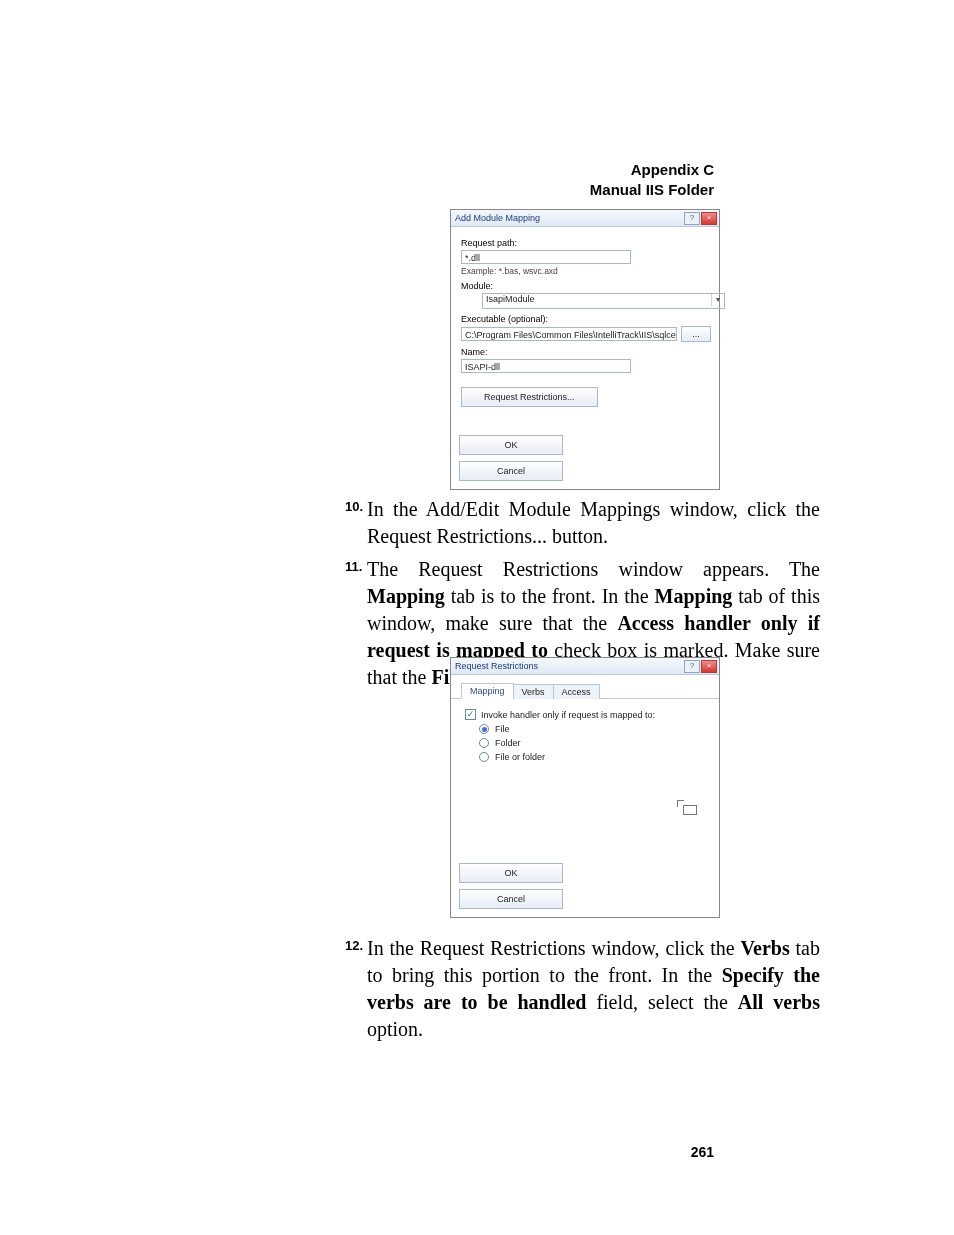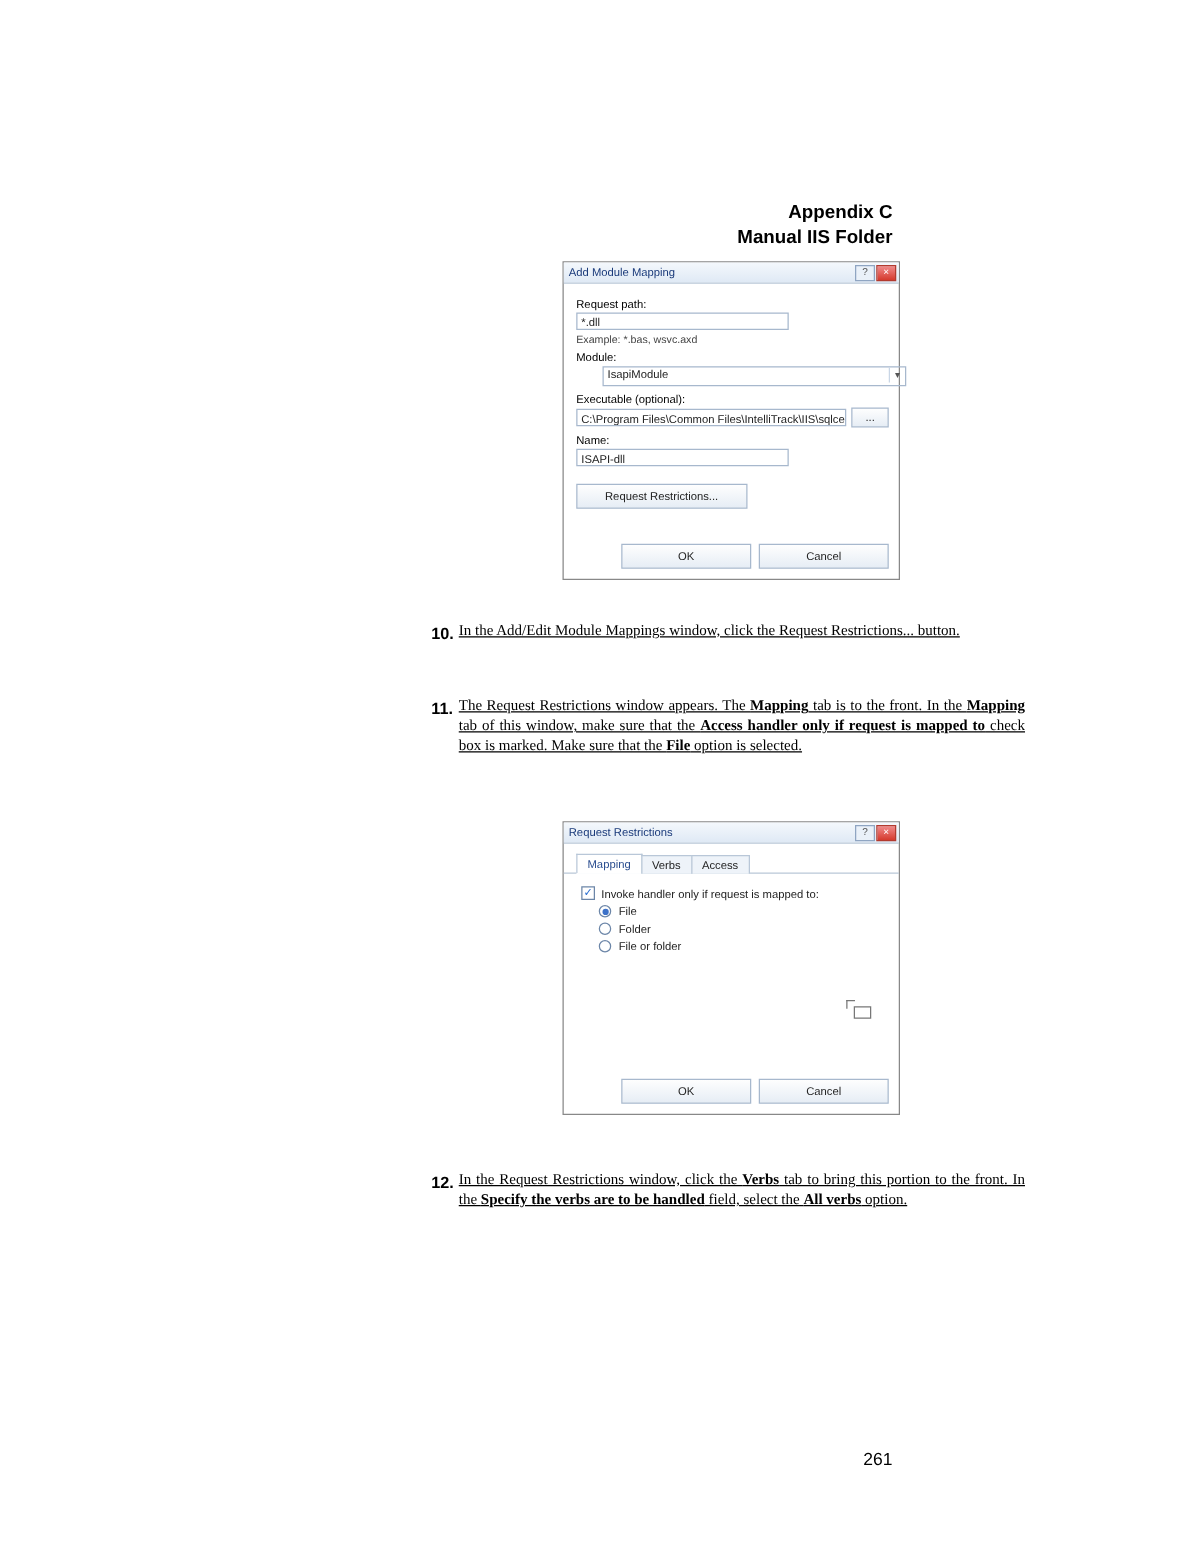--- a/index.html
+++ b/index.html
@@ -1,50 +1,50 @@
 <!DOCTYPE html>
 <html><head>
 <meta charset="utf-8">
 <style>
   html,body{margin:0;padding:0;background:#fff;color:#000;font-family:"Times New Roman",Times,serif;}
   .page{width:834px;height:1235px;position:relative;box-sizing:border-box;}
   .header{position:absolute;top:160px;right:120px;text-align:right;font-family:Arial,Helvetica,sans-serif;font-weight:bold;font-size:15px;line-height:1.3;}
-  .pagenum{position:absolute;bottom:60px;right:120px;font-family:Arial,Helvetica,sans-serif;font-weight:normal;font-size:14px;margin-top:44px;}
+  .pagenum{position:absolute;bottom:75px;right:120px;font-family:Arial,Helvetica,sans-serif;font-weight:bold;font-size:14px;margin-top:44px;}
   .fig1{position:absolute;left:450px;top:209px;width:268px;}
   .fig2{position:absolute;left:450px;top:657px;width:268px;}
   .dlg{border:1px solid #888;background:#fff;font-family:"Segoe UI",Tahoma,Arial,sans-serif;font-size:9px;color:#222;box-shadow:0 0 0 rgba(0,0,0,0);}
   .titlebar{display:flex;align-items:center;justify-content:space-between;height:16px;padding:0 2px 0 4px;background:linear-gradient(#f4f8fc,#dfe9f5);border-bottom:1px solid #b9c7d8;font-size:9px;color:#2a4d8f;}
   .titlebar .title{color:#1a3a7a;}
   .tb-icons{display:flex;gap:1px;}
   .tb-btn{width:14px;height:11px;border:1px solid #8fa5c2;background:#eaf1f9;font-size:8px;line-height:9px;text-align:center;color:#555;}
   .tb-close{background:linear-gradient(#f08a8a,#d53a2e);color:#fff;border-color:#b23a2f;}
   .body{padding:6px 8px 4px 10px;}
   .lbl{font-size:9px;margin-top:5px;margin-bottom:2px;color:#000;}
   .inp{border:1px solid #a7b8cd;background:#fff;height:14px;padding:0 3px;font-size:9px;line-height:14px;overflow:hidden;white-space:nowrap;box-sizing:border-box;}
   .row{display:flex;align-items:center;gap:4px;}
   .select{display:flex;align-items:flex-start;justify-content:space-between;border:1px solid #a7b8cd;height:14px;font-size:9px;padding:0 0 0 3px;width:238px;margin-left:21px;}
   .select .arrow{width:12px;text-align:center;border-left:1px solid #c9d6e6;color:#555;font-size:8px;line-height:12px;}
   .btn{border:1px solid #a7b8cd;background:linear-gradient(#fefefe,#e6edf5);height:18px;padding:0 22px;font-size:9px;display:inline-flex;align-items:center;justify-content:center;}
   .btn-sm{height:14px;padding:0 4px;font-size:9px;}
-  .footer{display:flex;justify-content:flex-end;gap:6px;padding:6px 8px 8px;}
+  .footer{display:flex;justify-content:flex-end;gap:6px;padding:6px 8px 8px;flex-direction:column;}
   .tabs{display:flex;align-items:flex-end;border-bottom:1px solid #b9c7d8;padding:7px 0 0 10px;gap:0;}
   .tab{border:1px solid #b9c7d8;border-bottom:none;padding:2px 8px;font-size:9px;background:#eef3f9;position:relative;top:1px;margin-right:-1px;}
   .tab.active{background:#fff;top:1px;border-bottom:1px solid #fff;color:#2a4d8f;}
   .tabbody{padding:10px 12px 8px 14px;min-height:140px;}
   .chk{display:flex;align-items:center;gap:5px;font-size:9px;}
   .chkbox{width:11px;height:11px;border:1px solid #6c86a8;display:flex;align-items:center;justify-content:center;color:#2b6fd1;font-size:9px;line-height:9px;background:#fff;box-sizing:border-box;}
   .radio{display:flex;align-items:center;gap:6px;font-size:9px;margin:4px 0 0 14px;}
   .rbox{width:10px;height:10px;border:1px solid #6c86a8;border-radius:50%;display:flex;align-items:center;justify-content:center;box-sizing:border-box;background:#fff;}
   .rbox.sel::after{content:"";width:5px;height:5px;border-radius:50%;background:#3d72c9;display:block;}
   .resize{position:absolute;right:18px;bottom:40px;width:20px;height:14px;}
   .resize::before{content:"";position:absolute;left:-4px;top:-3px;width:6px;height:6px;border-left:1px solid #777;border-top:1px solid #777;transform:rotate(0deg);}
   .resize::after{content:"";position:absolute;left:2px;top:2px;width:12px;height:8px;border:1px solid #777;}
   .small-hint{font-size:8.5px;color:#444;margin-top:2px;}
 
-  .text-block{position:absolute;left:340px;font-size:12px;line-height:1.35;text-align:justify;text-decoration:underline;}
+  .text-block{position:absolute;left:340px;font-size:20px;line-height:1.35;text-align:justify;}
   .tb1{top:496px;width:480px;}
   .tb2{top:556px;width:480px;}
   .tb3{top:935px;width:480px;}
   .num{position:absolute;font-family:Arial,Helvetica,sans-serif;font-weight:bold;font-size:13px;}
   .n1{left:345px;top:499px;}
   .n2{left:345px;top:559px;}
   .n3{left:345px;top:938px;}
   .indent{margin-left:27px;}
   b{font-weight:bold;}
 </style>

